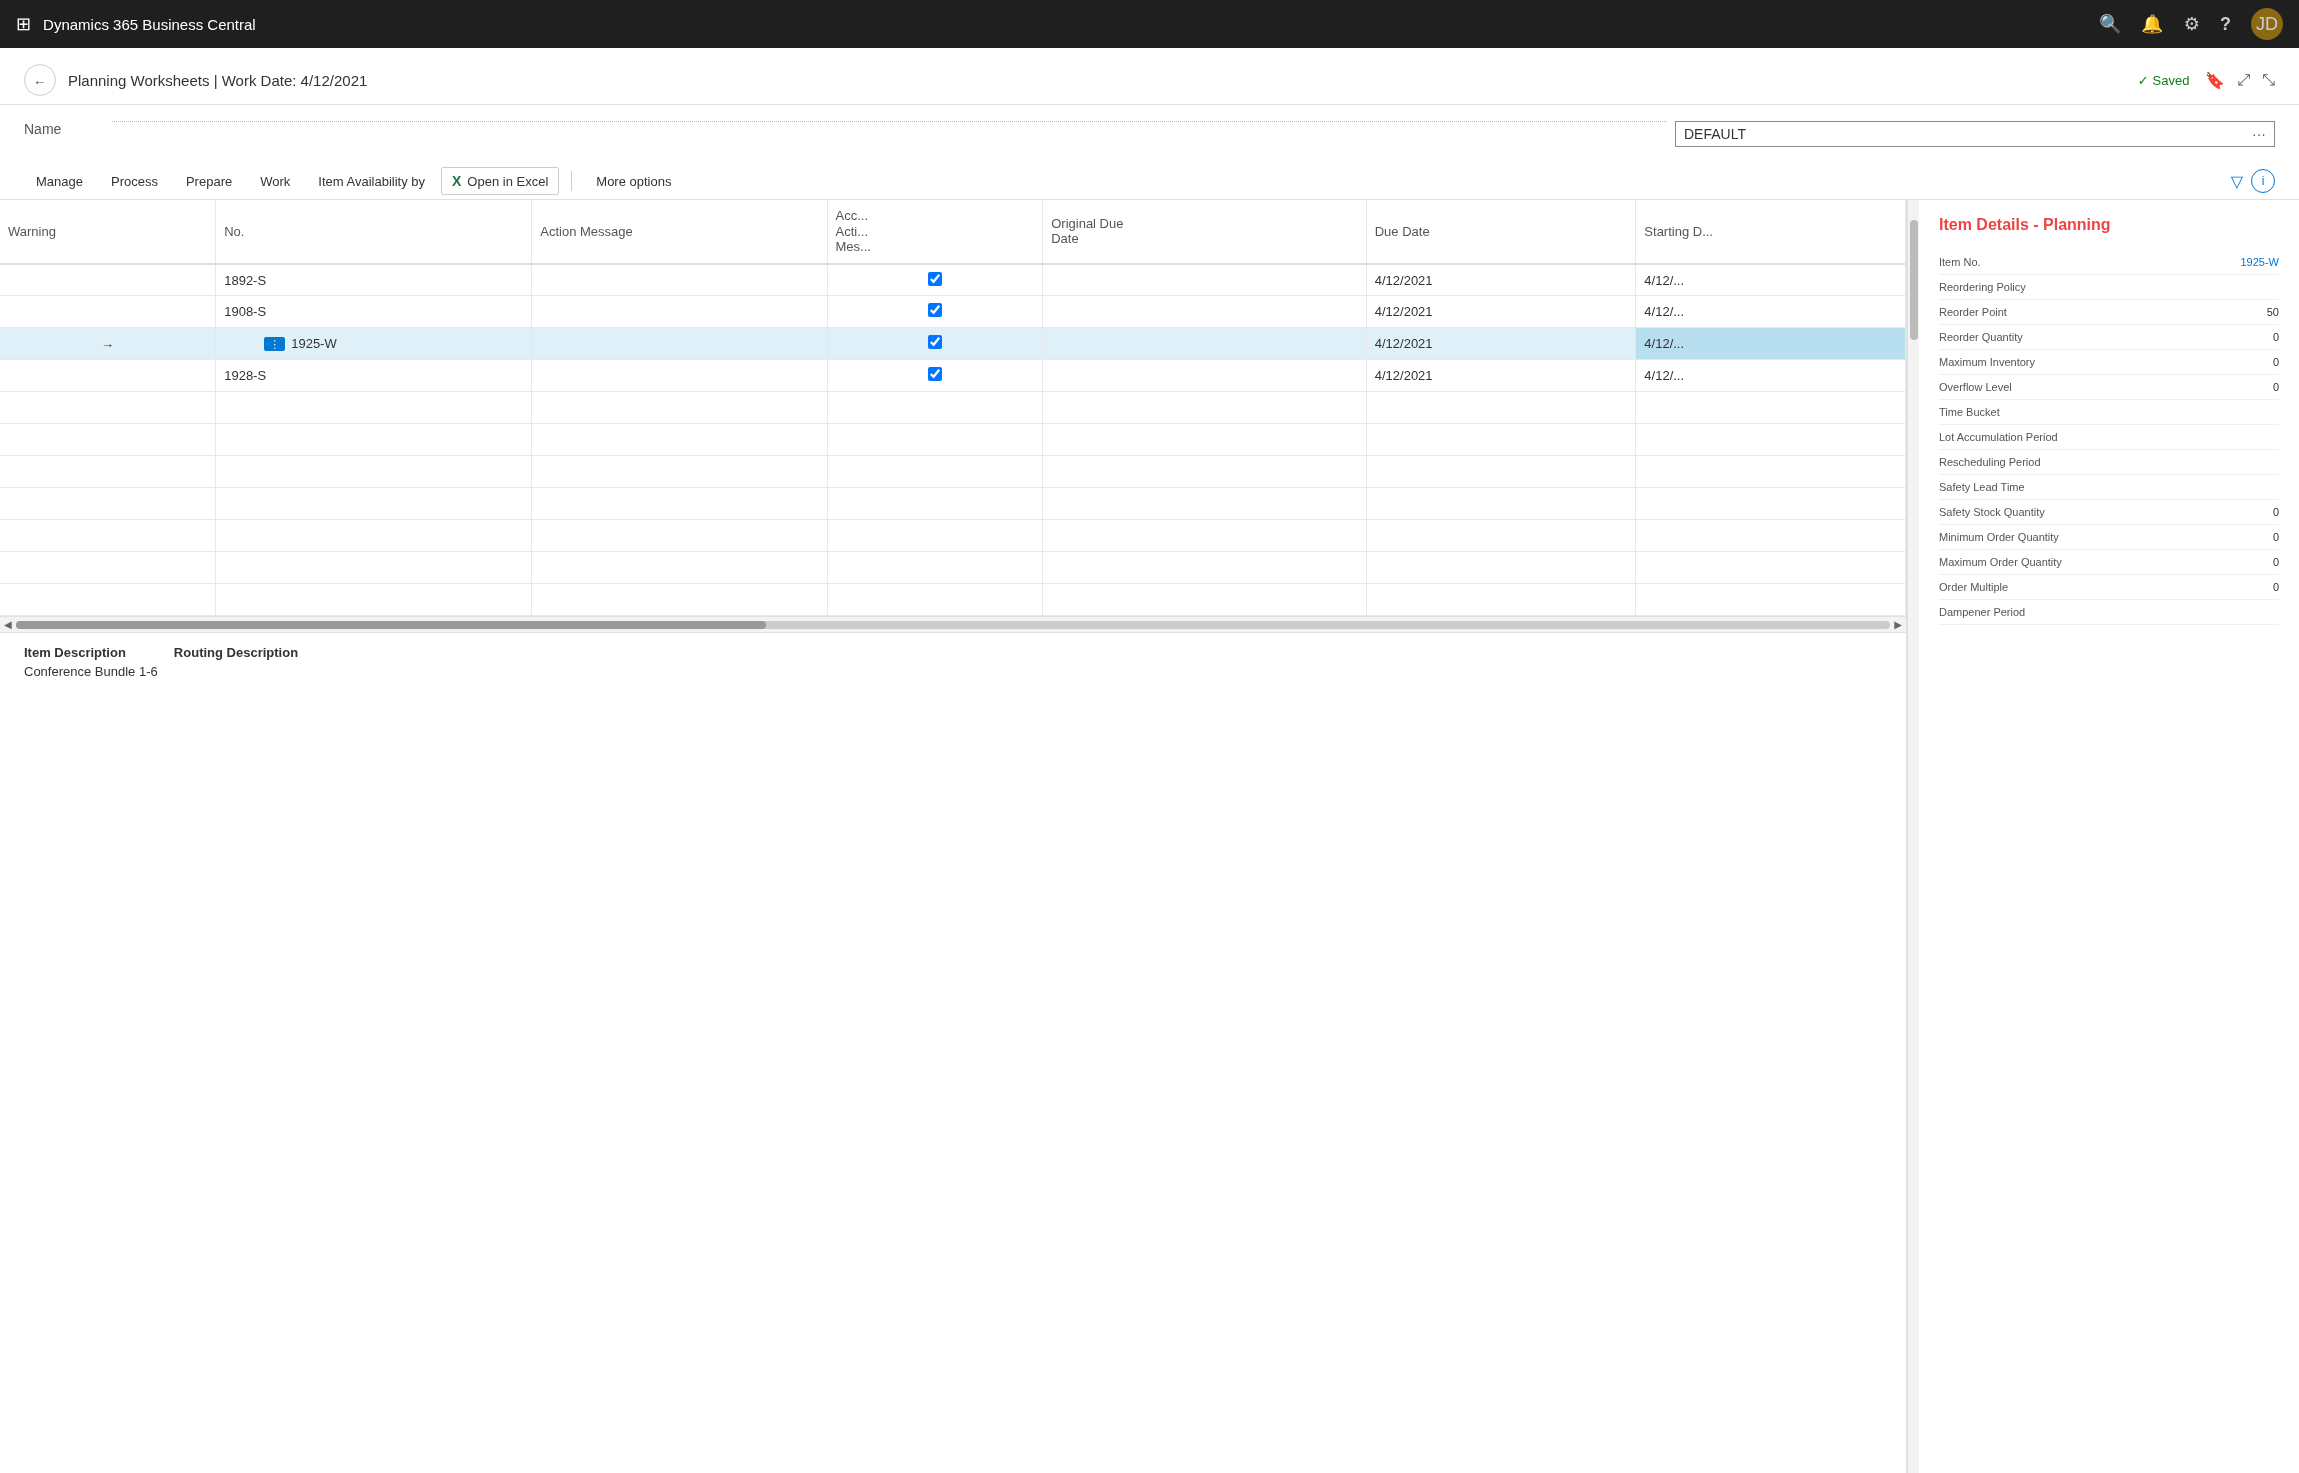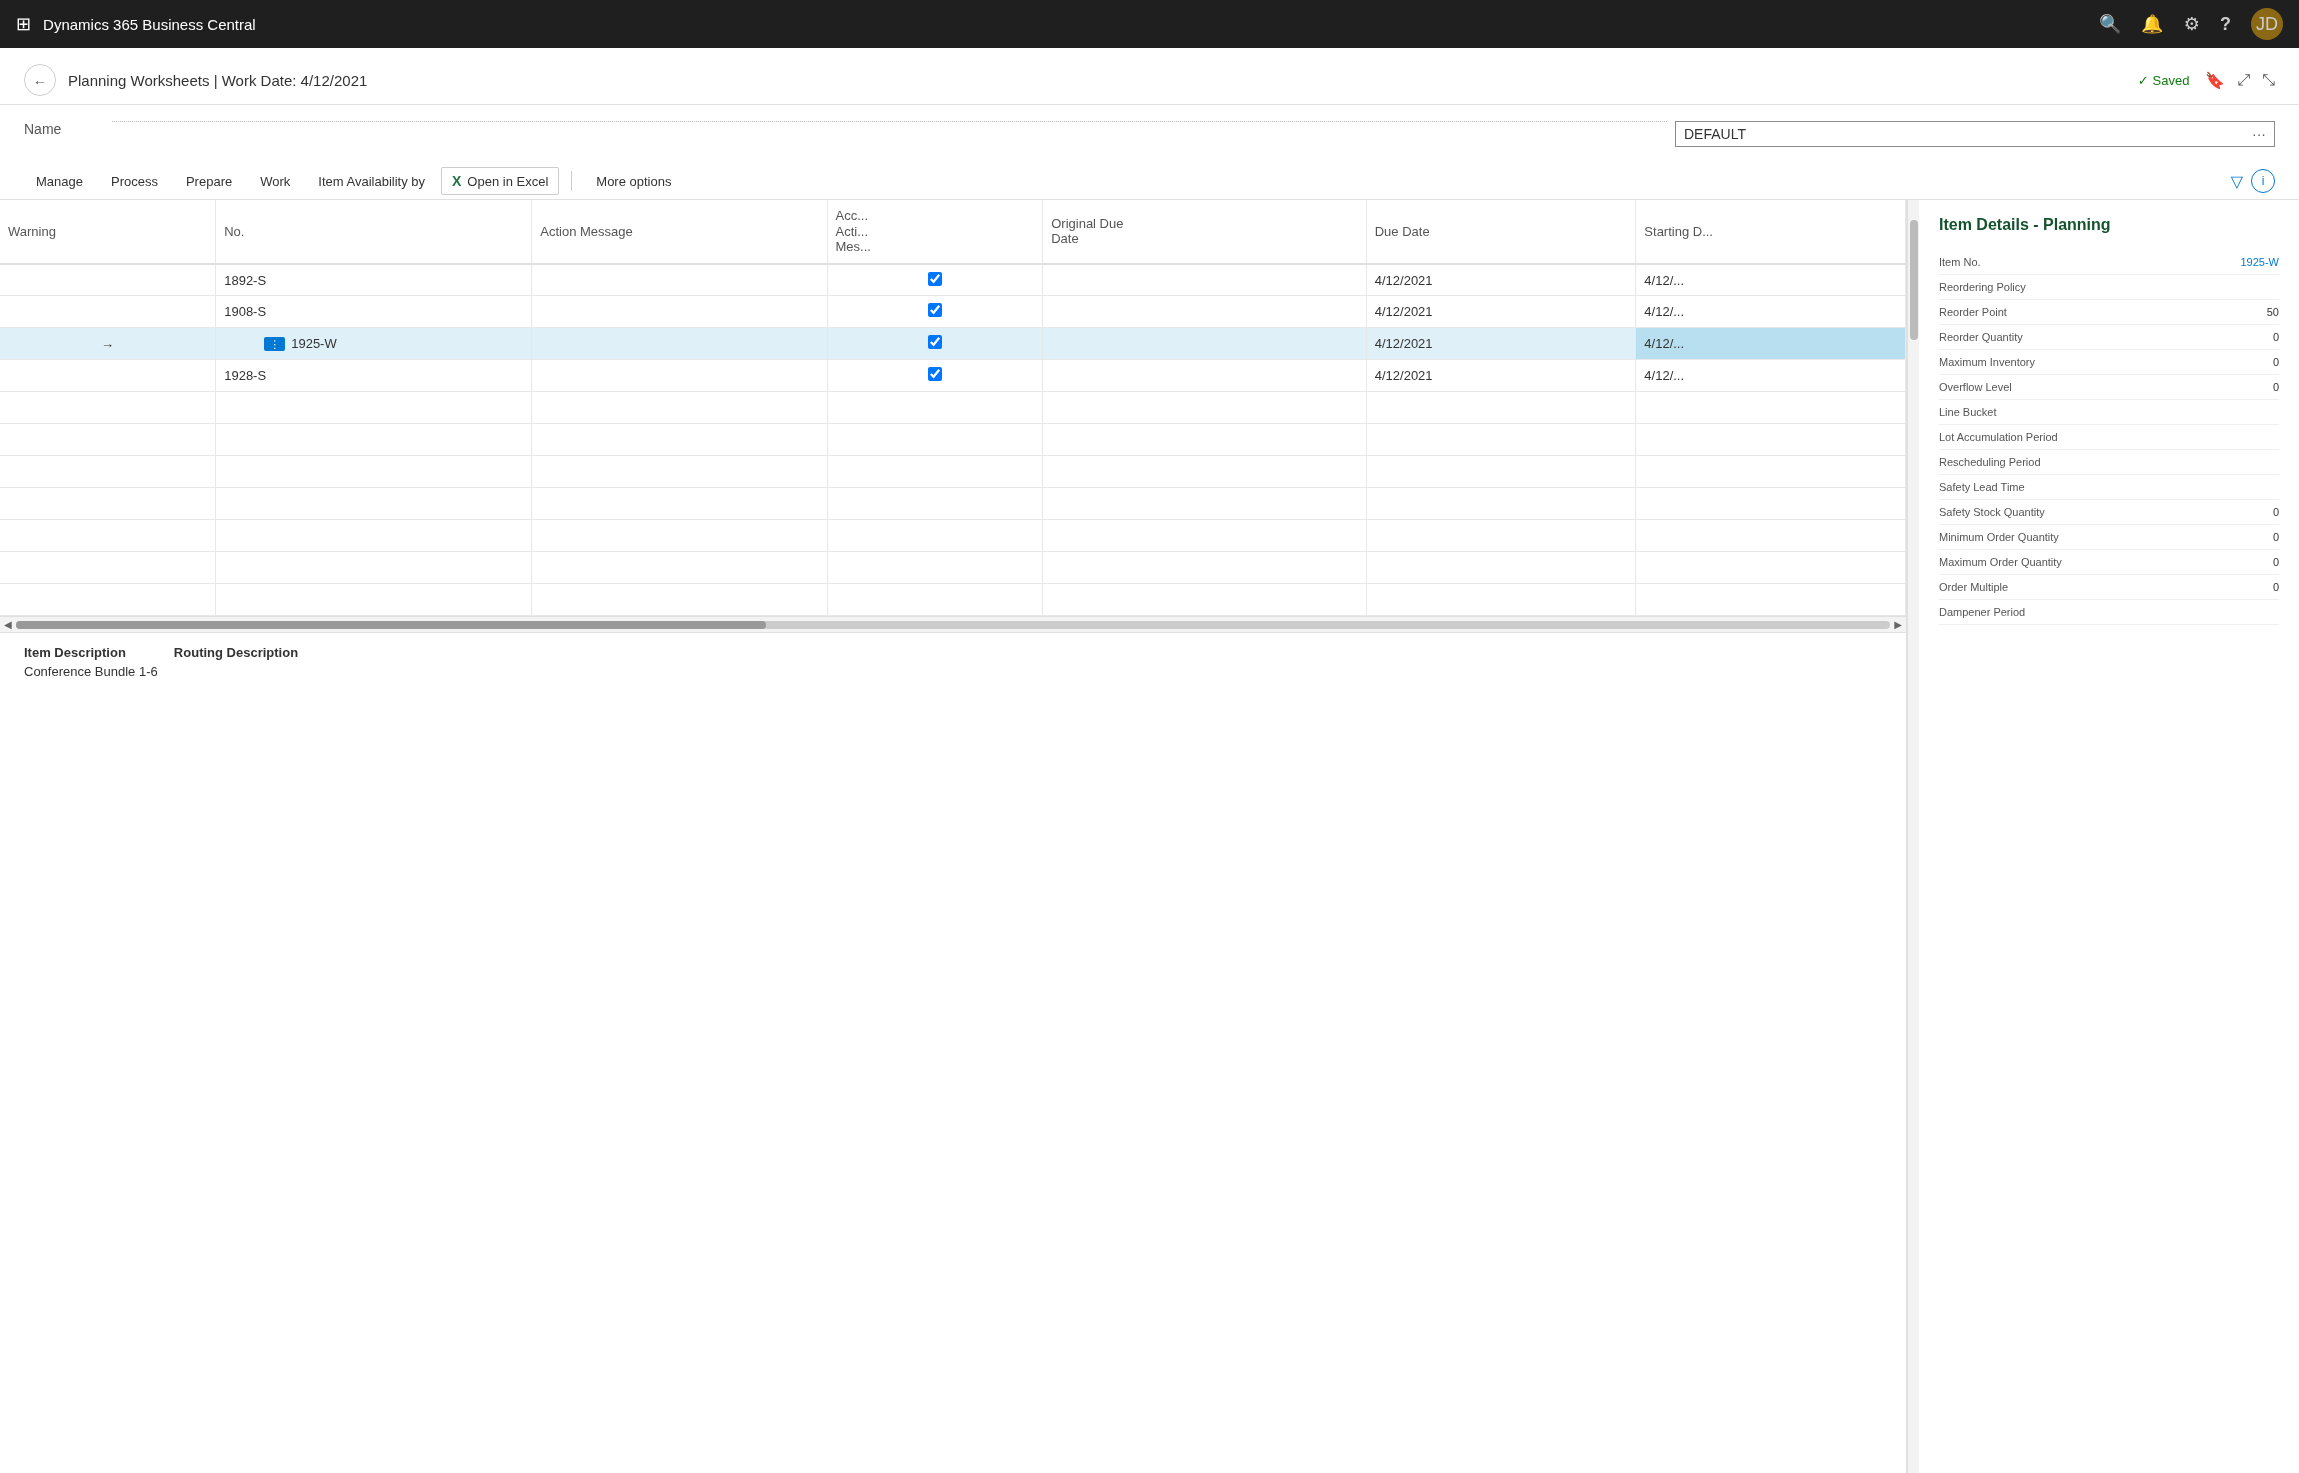--- a/index.html
+++ b/index.html
@@ -189,21 +189,21 @@
     .details-panel {
       width: 380px;
       min-width: 380px;
       padding: 16px 20px;
       overflow-y: auto;
       background: #fff;
     }
     .details-title {
       font-size: 16px;
       font-weight: 600;
-      color: #14532d;
+      color: #ef4444;
       margin-bottom: 16px;
     }
     .details-row {
       display: flex;
       justify-content: space-between;
       align-items: center;
       padding: 6px 0;
       border-bottom: 1px solid #f0f0f0;
       font-size: 11px;
     }
@@ -474,21 +474,21 @@
           </div>
           <div class="details-row">
             <span class="details-label">Maximum Inventory</span>
             <span class="details-value">0</span>
           </div>
           <div class="details-row">
             <span class="details-label">Overflow Level</span>
             <span class="details-value">0</span>
           </div>
           <div class="details-row">
-            <span class="details-label">Line Bucket</span>
+            <span class="details-label">Time Bucket</span>
             <span class="details-value empty"></span>
           </div>
           <div class="details-row">
             <span class="details-label">Lot Accumulation Period</span>
             <span class="details-value empty"></span>
           </div>
           <div class="details-row">
             <span class="details-label">Rescheduling Period</span>
             <span class="details-value empty"></span>
           </div>

